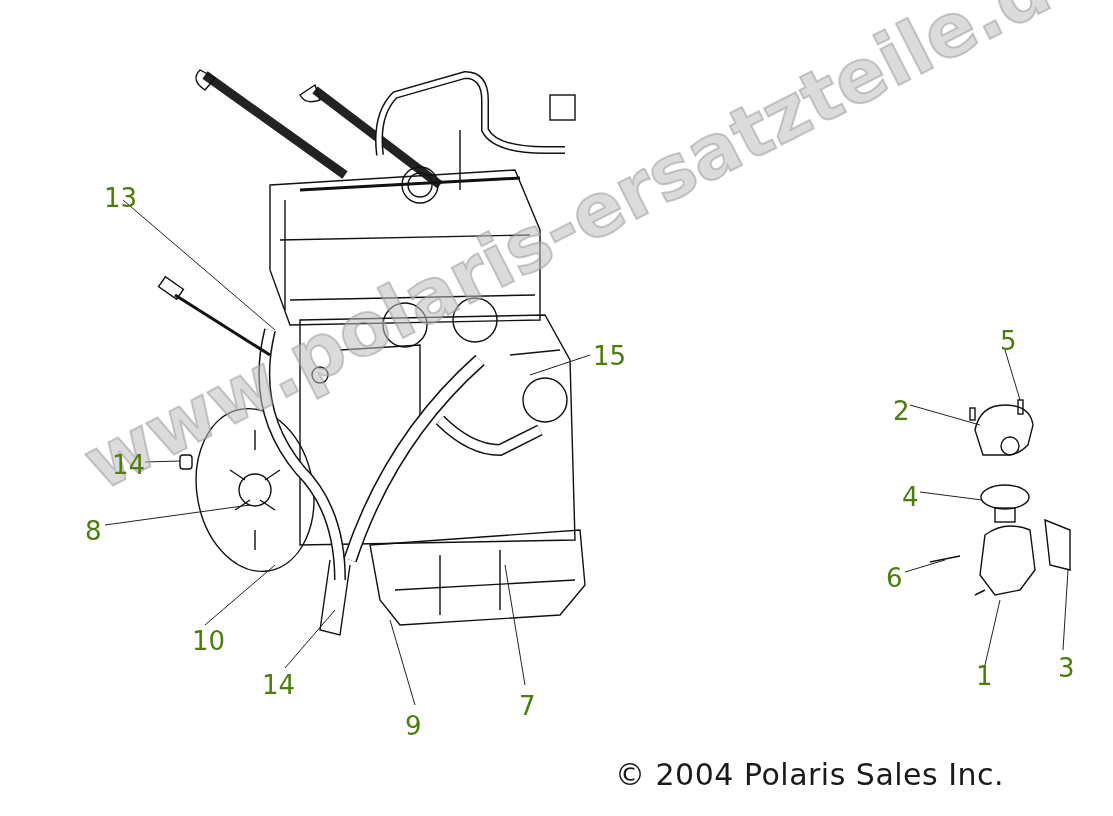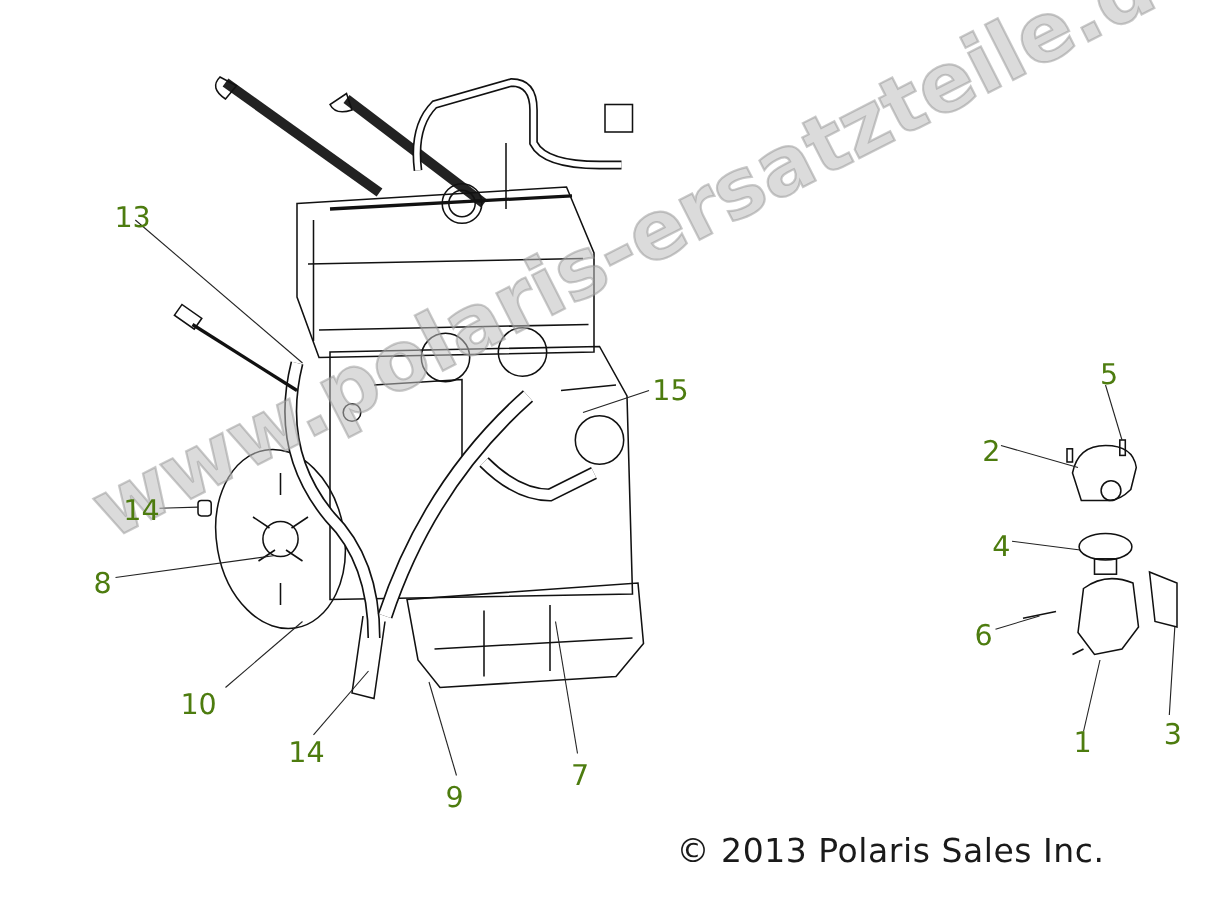--- a/index.html
+++ b/index.html
@@ -110,20 +110,20 @@
 
   <span class="callout" style="left:976px;top:663px">1</span>
   <span class="callout" style="left:893px;top:398px">2</span>
   <span class="callout" style="left:1058px;top:655px">3</span>
   <span class="callout" style="left:902px;top:484px">4</span>
   <span class="callout" style="left:1000px;top:328px">5</span>
   <span class="callout" style="left:886px;top:565px">6</span>
   <span class="callout" style="left:519px;top:693px">7</span>
   <span class="callout" style="left:85px;top:518px">8</span>
   <span class="callout" style="left:405px;top:713px">9</span>
-  <span class="callout" style="left:164px;top:628px">10</span>
+  <span class="callout" style="left:192px;top:628px">10</span>
   <span class="callout" style="left:262px;top:672px">14</span>
   <span class="callout" style="left:593px;top:343px">15</span>
   <span class="callout" style="left:104px;top:185px">13</span>
   <span class="callout" style="left:112px;top:452px">14</span>
 
-  <div class="copyright">© 2013 Polaris Sales Inc.</div>
+  <div class="copyright">© 2004 Polaris Sales Inc.</div>
 </div>
 
 </body></html>

